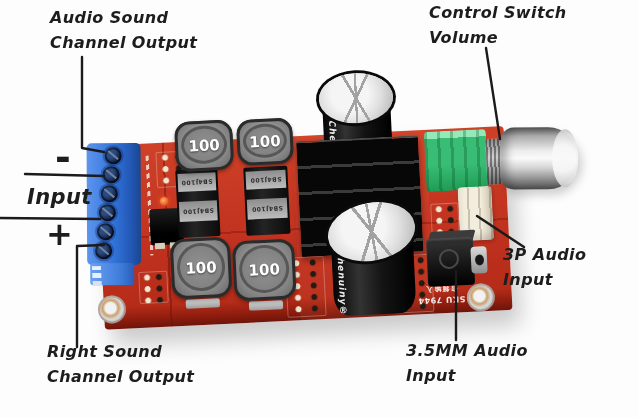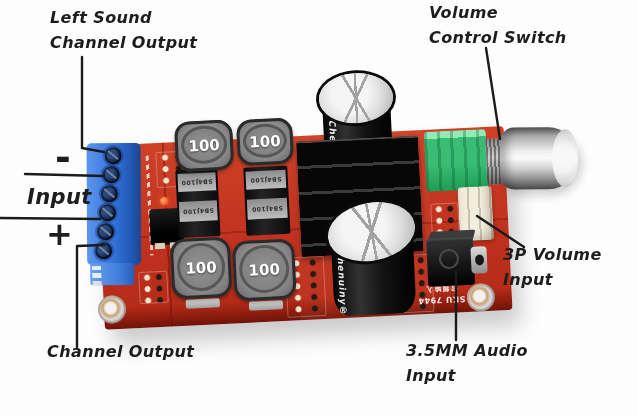--- a/index.html
+++ b/index.html
@@ -255,39 +255,40 @@
     <polyline points="82,57 82,148 104,152"></polyline>
     <polyline points="25,174 104,176"></polyline>
     <polyline points="0,218 100,219"></polyline>
     <polyline points="104,245 77,246 77,347"></polyline>
     <polyline points="486,48 500,139"></polyline>
     <polyline points="477,216 524,247"></polyline>
     <polyline points="456,271 456,340"></polyline>
   </svg>
 
   <div class="lbl lbl-left-output">
-    <div>Left Sound</div>
+    <div>Audio Sound</div>
     <div>Channel Output</div>
   </div>
 
   <div class="lbl lbl-volume">
+    <div>Control Switch</div>
     <div>Volume</div>
-    <div>Control Switch</div>
   </div>
 
   <div class="lbl lbl-minus">-</div>
   <div class="lbl lbl-power">Input</div>
   <div class="lbl lbl-plus">+</div>
 
   <div class="lbl lbl-right-output">
+    <div>Right Sound</div>
     <div>Channel Output</div>
   </div>
 
   <div class="lbl lbl-3p">
-    <div>3P Volume</div>
+    <div>3P Audio</div>
     <div>Input</div>
   </div>
 
   <div class="lbl lbl-35">
     <div>3.5MM Audio</div>
     <div>Input</div>
   </div>
 
 </div>
 

